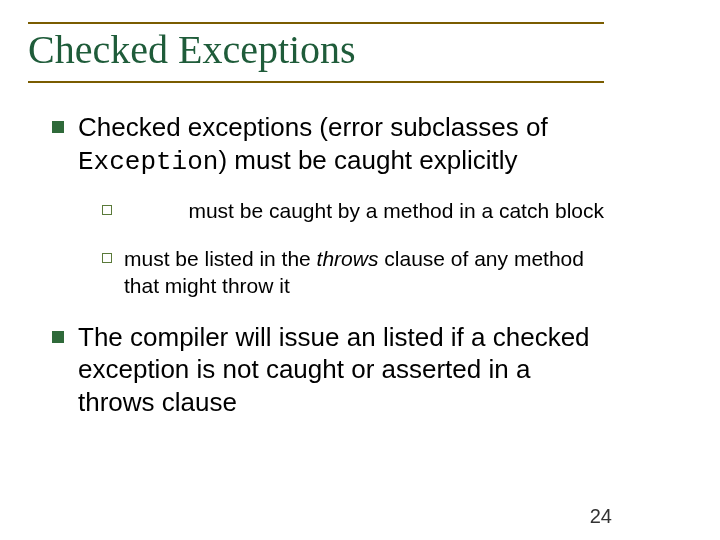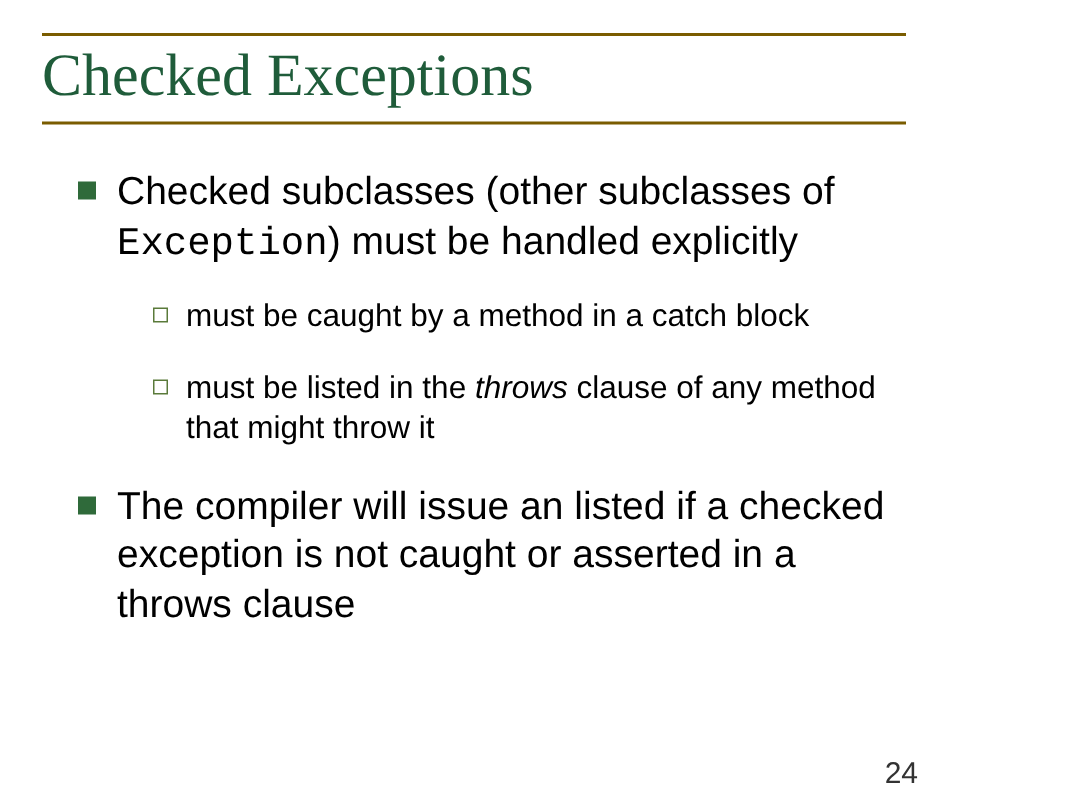--- a/index.html
+++ b/index.html
@@ -5,38 +5,38 @@
   * { margin: 0; padding: 0; box-sizing: border-box; }
   html, body { width: 720px; height: 540px; background: #fff; font-family: Arial, Helvetica, sans-serif; color: #000; }
   .slide { position: relative; width: 632px; height: 540px; padding: 22px 28px 3px 28px; }
   .title-wrap { border-top: 2px solid #7a5c00; border-bottom: 2px solid #7a5c00; padding: 2px 0 8px 0; margin-bottom: 28px; }
   .title { font-family: "Times New Roman", Times, serif; font-size: 40px; color: #1f5c3a; font-weight: 400; }
   .l1 { display: flex; align-items: flex-start; margin: 0 0 20px 24px; }
   .l1 .bullet-sq { flex: 0 0 auto; width: 12px; height: 12px; background: #2f6a3a; margin-top: 10px; margin-right: 14px; }
   .l1 .txt { font-size: 26px; line-height: 1.25; }
   .code { font-family: "Courier New", Courier, monospace; margin-top: 19px; }
   .l2-group { margin: 0 0 16px 74px; }
-  .l2 { display: flex; align-items: flex-start; margin-bottom: 22px; }
+  .l2 { display: flex; align-items: flex-start; margin-bottom: 22px; justify-content: space-between; }
   .l2 .bullet-hollow { flex: 0 0 auto; width: 10px; height: 10px; border: 1.5px solid #5a7a3a; margin-top: 7px; margin-right: 12px; }
   .l2 .txt { font-size: 21px; line-height: 1.25; }
   em.it { font-style: italic; }
   .pagenum { position: absolute; right: 20px; bottom: 12px; font-size: 20px; color: #333; }
 </style>
 </head>
 <body>
 <div class="slide">
 
   <div class="title-wrap">
     <div class="title">Checked Exceptions</div>
   </div>
 
   <div class="l1">
     <div class="bullet-sq"></div>
     <div class="txt">
-      <span>Checked subclasses (other subclasses of </span><span class="code">Exception</span><span>) must be handled explicitly</span>
+      <span>Checked exceptions (error subclasses of </span><span class="code">Exception</span><span>) must be caught explicitly</span>
     </div>
   </div>
 
   <div class="l2-group">
     <div class="l2">
       <div class="bullet-hollow"></div>
       <div class="txt">must be caught by a method in a catch block</div>
     </div>
     <div class="l2">
       <div class="bullet-hollow"></div>

